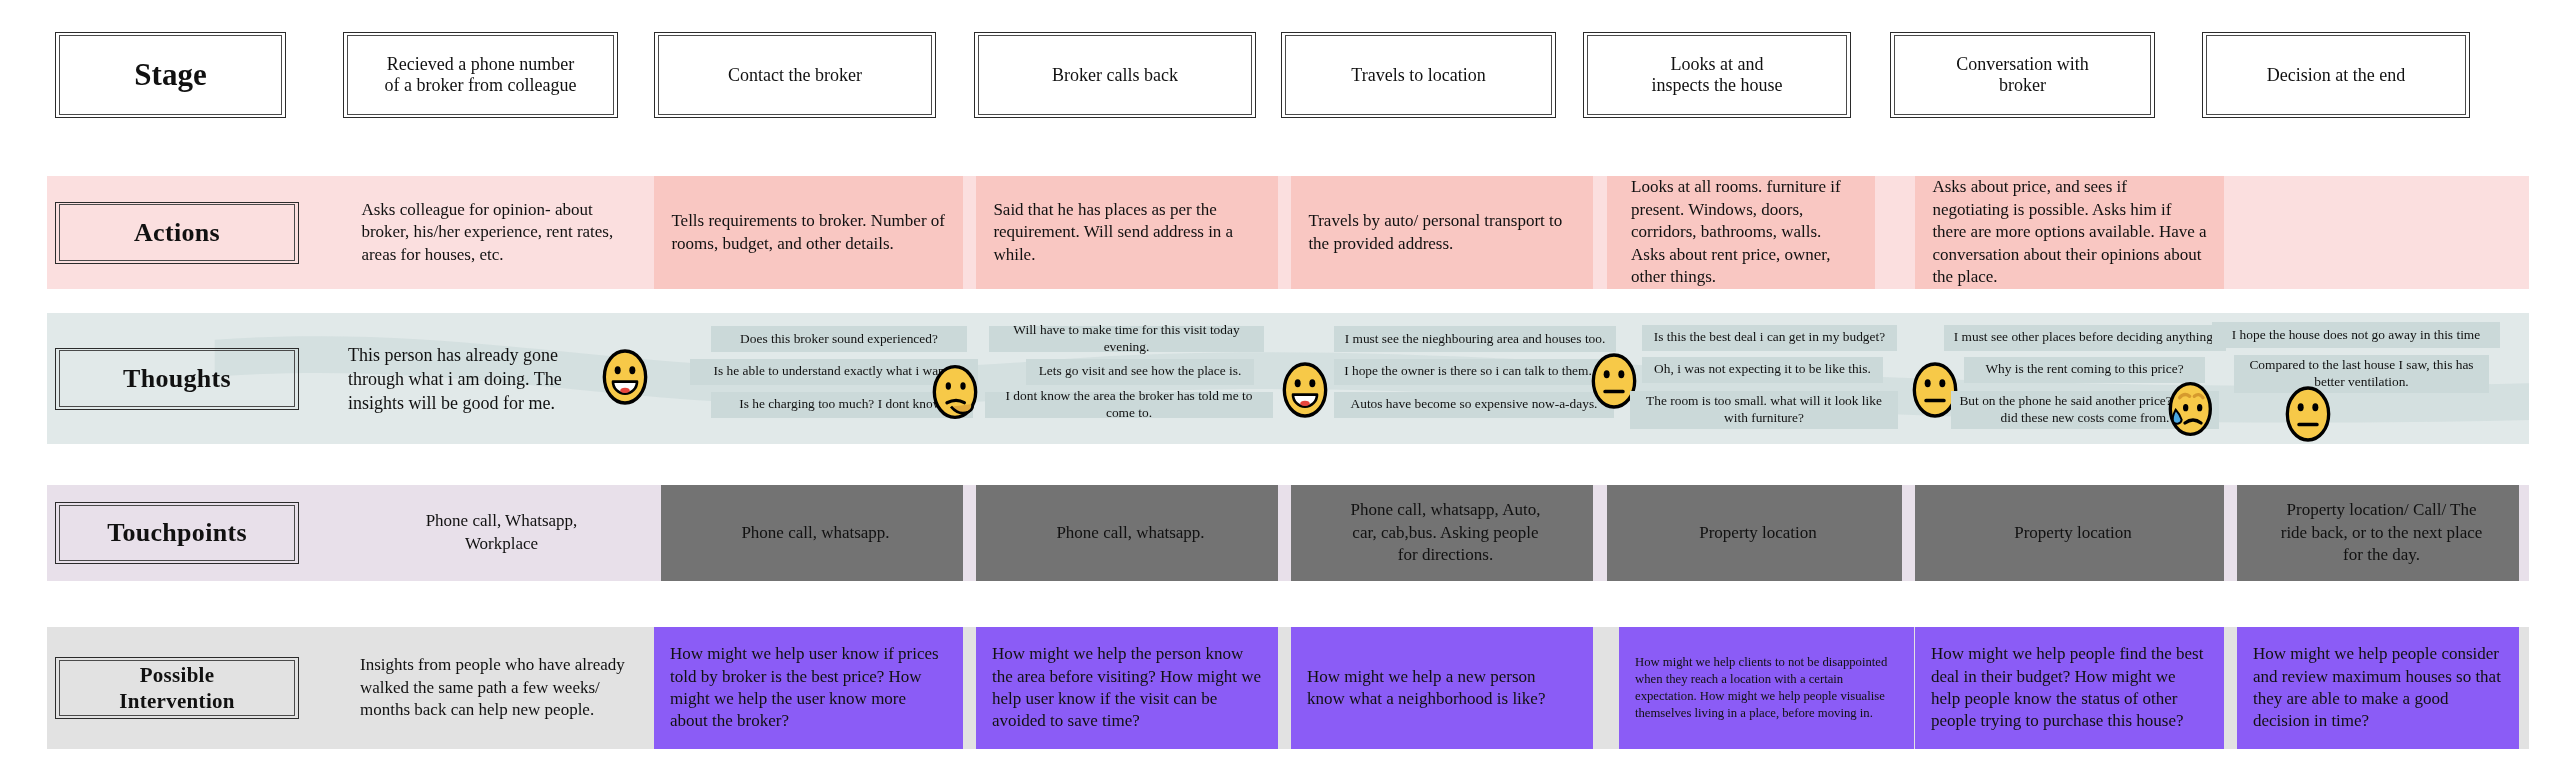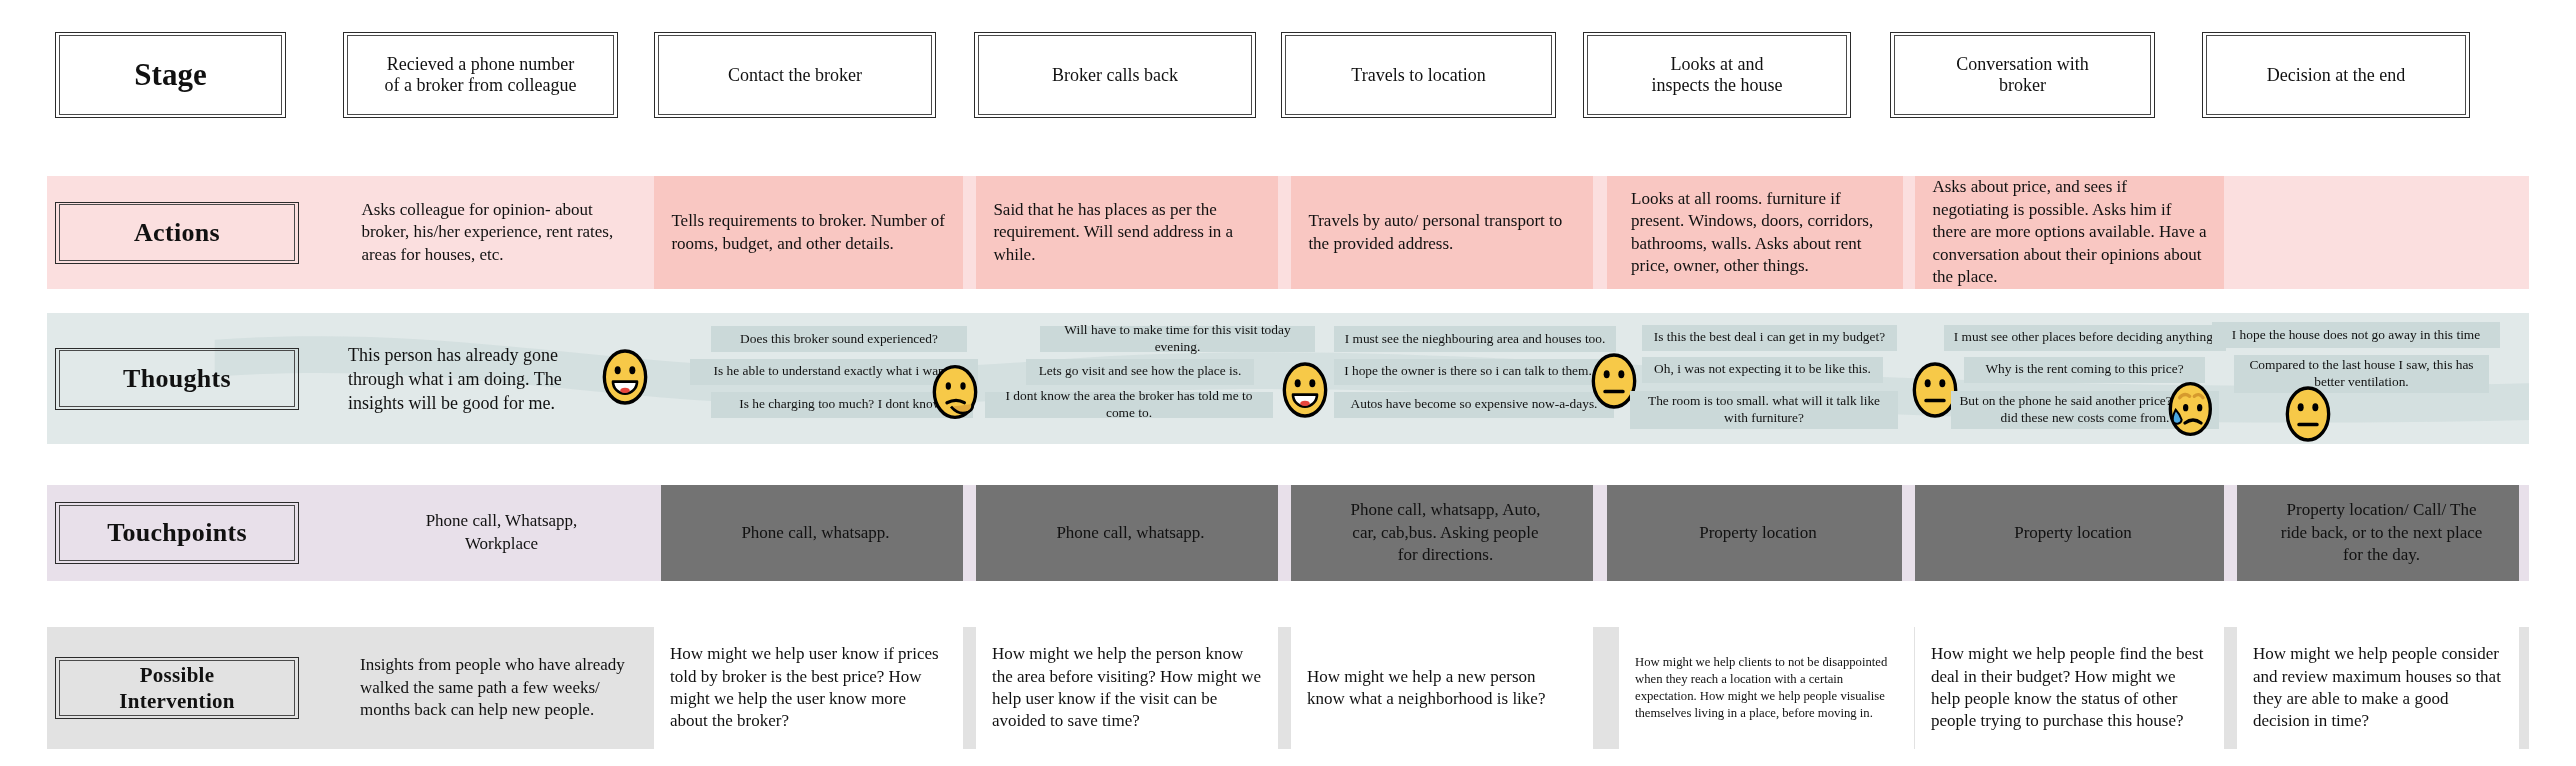--- a/index.html
+++ b/index.html
@@ -100,21 +100,21 @@
 
   
   #inter-row{top:627px;height:122px;background:#e2e2e2;}
   .inter-cell{
     position:absolute;top:0;height:122px;
     box-sizing:border-box;
     display:flex;align-items:center;
     padding:0 16px;
     font-size:17px;line-height:1.32;
   }
-  .inter-cell.alt{background:#ffffff;}
+  .inter-cell.alt{background:#8b5cf6;}
   .inter-cell.small{font-size:12.7px;line-height:1.34;margin-left:12px;}
 </style>
 </head>
 <body>
 
 <div id="stage-row">
   <div class="stage-cell header" style="left:55px;width:231px;">
     <div class="label-box">
       <div class="inner">Stage</div>
     </div>
@@ -168,21 +168,21 @@
       </div>
     <div class="action-cell alt" style="left:607px;width:309px;">
       <span>Tells requirements to broker. Number of rooms, budget, and other details.</span>
       </div>
     <div class="action-cell alt" style="left:929px;width:302px;">
       <span>Said that he has places as per the requirement. Will send address in a while.</span>
       </div>
     <div class="action-cell alt" style="left:1244px;width:302px;">
       <span>Travels by auto/ personal transport  to the provided address.</span>
       </div>
-    <div class="action-cell alt" style="left:1560px;width:296px;padding-left:24px;">
+    <div class="action-cell alt" style="left:1560px;width:268px;padding-left:24px;">
       <span>Looks at all rooms. furniture if present. Windows, doors, corridors, bathrooms, walls. Asks about rent price, owner, other things.</span>
       </div>
     <div class="action-cell alt" style="left:1868px;width:309px;">
       <span>Asks about price, and sees if negotiating is possible. Asks him if there are more options available. Have a conversation about their opinions about the place.</span>
       </div>
   </div>
 </div>
 
 <div class="band" id="thoughts-row">
   <div class="band-inner">
@@ -222,21 +222,21 @@
 
     <span class="emoji" style="left:884px;top:52px;">
       <svg viewBox="0 0 72 86" width="48" height="58">
           <ellipse cx="36" cy="40" rx="31" ry="38" fill="#f7c948" stroke="#000" stroke-width="5"></ellipse>
           <ellipse cx="26" cy="31" rx="4" ry="5.5" fill="#000"></ellipse>
           <ellipse cx="48" cy="31" rx="4" ry="5.5" fill="#000"></ellipse>
           <path d="M24 56 q14 -7 26 0" stroke="#000" stroke-width="5" fill="none" stroke-linecap="round"></path>
           <path d="M30 62 q12 14 26 8 q8 -4 6 -12" fill="#e0a93b" stroke="#000" stroke-width="4" stroke-linejoin="round"></path>
         </svg>
     </span>
-    <div class="thought-chip" style="left:993px;top:13.4px;width:275px;height:25.5px;">
+    <div class="thought-chip" style="left:942px;top:13.4px;width:275px;height:25.5px;">
       <span>Will have to make time for this visit today evening.</span>
       </div>
     <div class="thought-chip" style="left:979px;top:46px;width:228px;height:25.5px;">
       <span>Lets go visit and see how the place is.</span>
       </div>
     <div class="thought-chip" style="left:938px;top:79px;width:288px;height:25.5px;">
       <span>I dont know the area the broker has told me to come to.</span>
       </div>
 
     <span class="emoji" style="left:1234px;top:48px;">
@@ -266,21 +266,21 @@
           <rect x="20" y="56" width="32" height="5.5" rx="2.5" fill="#000"></rect>
         </svg>
     </span>
     <div class="thought-chip" style="left:1595px;top:12px;width:255px;height:25.5px;">
       <span>Is this the best deal i can get in my budget?</span>
       </div>
     <div class="thought-chip" style="left:1595px;top:44px;width:241px;height:25.5px;">
       <span>Oh, i was not expecting it to be like this.</span>
       </div>
     <div class="thought-chip" style="left:1583px;top:78px;width:268px;height:38px;">
-      <span>The room is too small. what will it talk like with furniture?</span>
+      <span>The room is too small. what will it look like with furniture?</span>
       </div>
 
     <span class="emoji" style="left:1864px;top:48px;">
       <svg viewBox="0 0 72 86" width="48" height="58">
           <ellipse cx="36" cy="43" rx="31" ry="39" fill="#f7c948" stroke="#000" stroke-width="5"></ellipse>
           <ellipse cx="25" cy="33" rx="4.5" ry="6" fill="#000"></ellipse>
           <ellipse cx="47" cy="33" rx="4.5" ry="6" fill="#000"></ellipse>
           <rect x="20" y="56" width="32" height="5.5" rx="2.5" fill="#000"></rect>
         </svg>
     </span>

